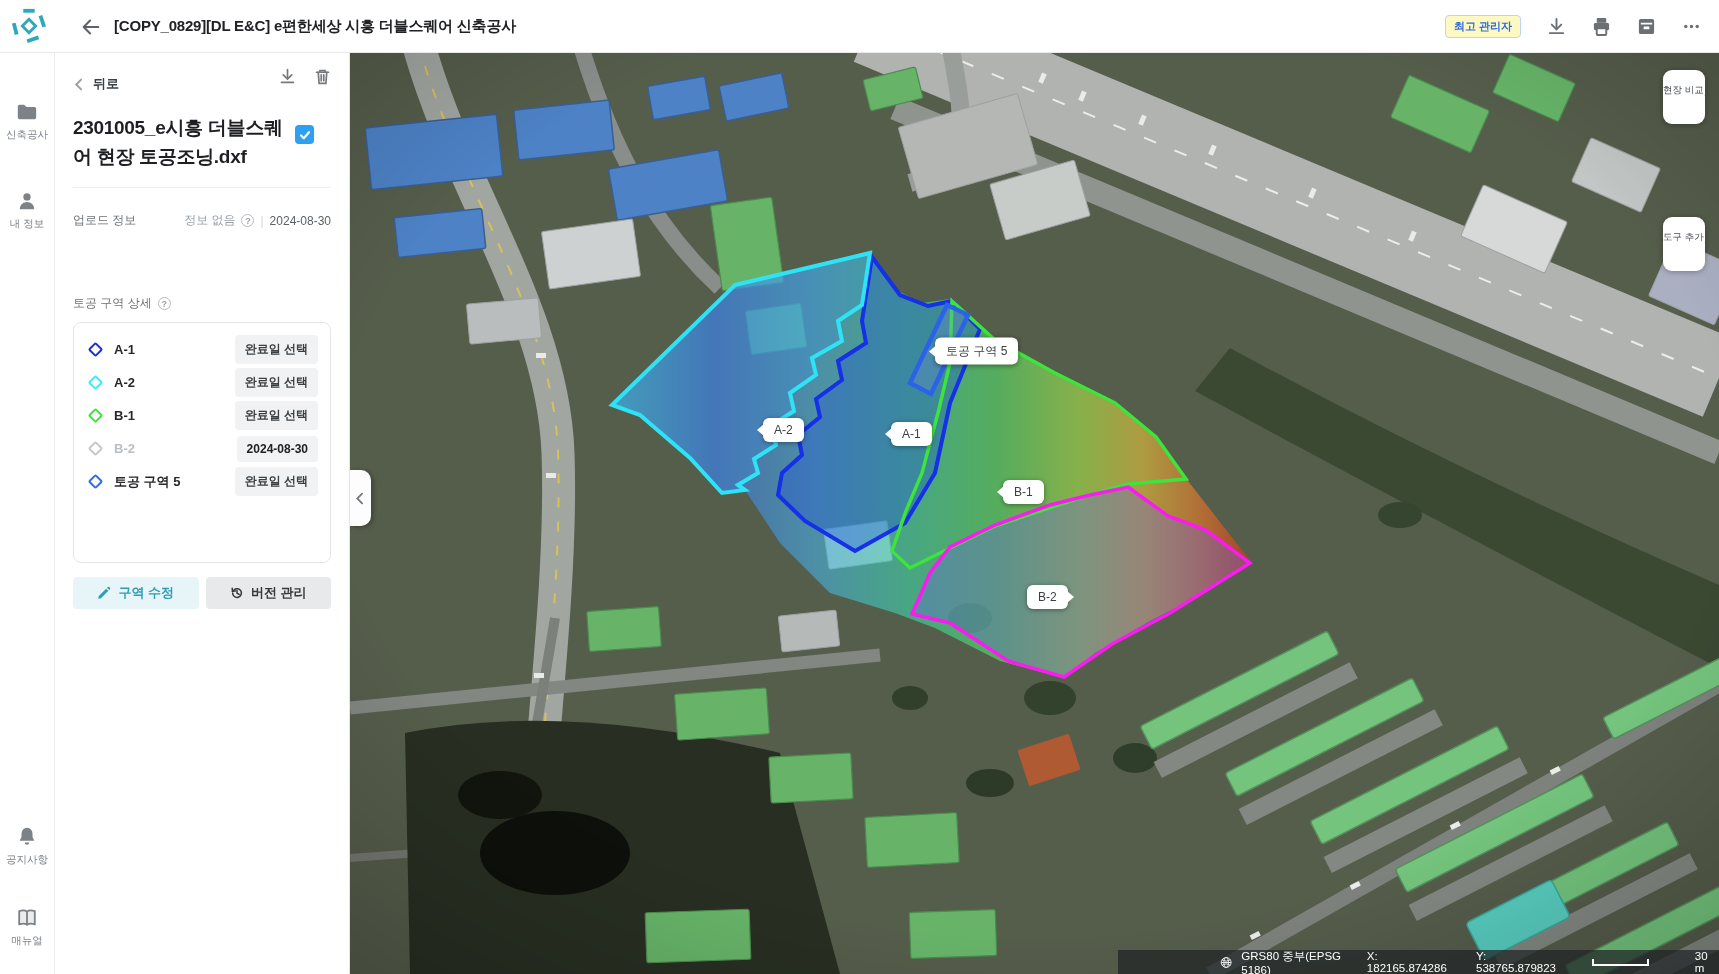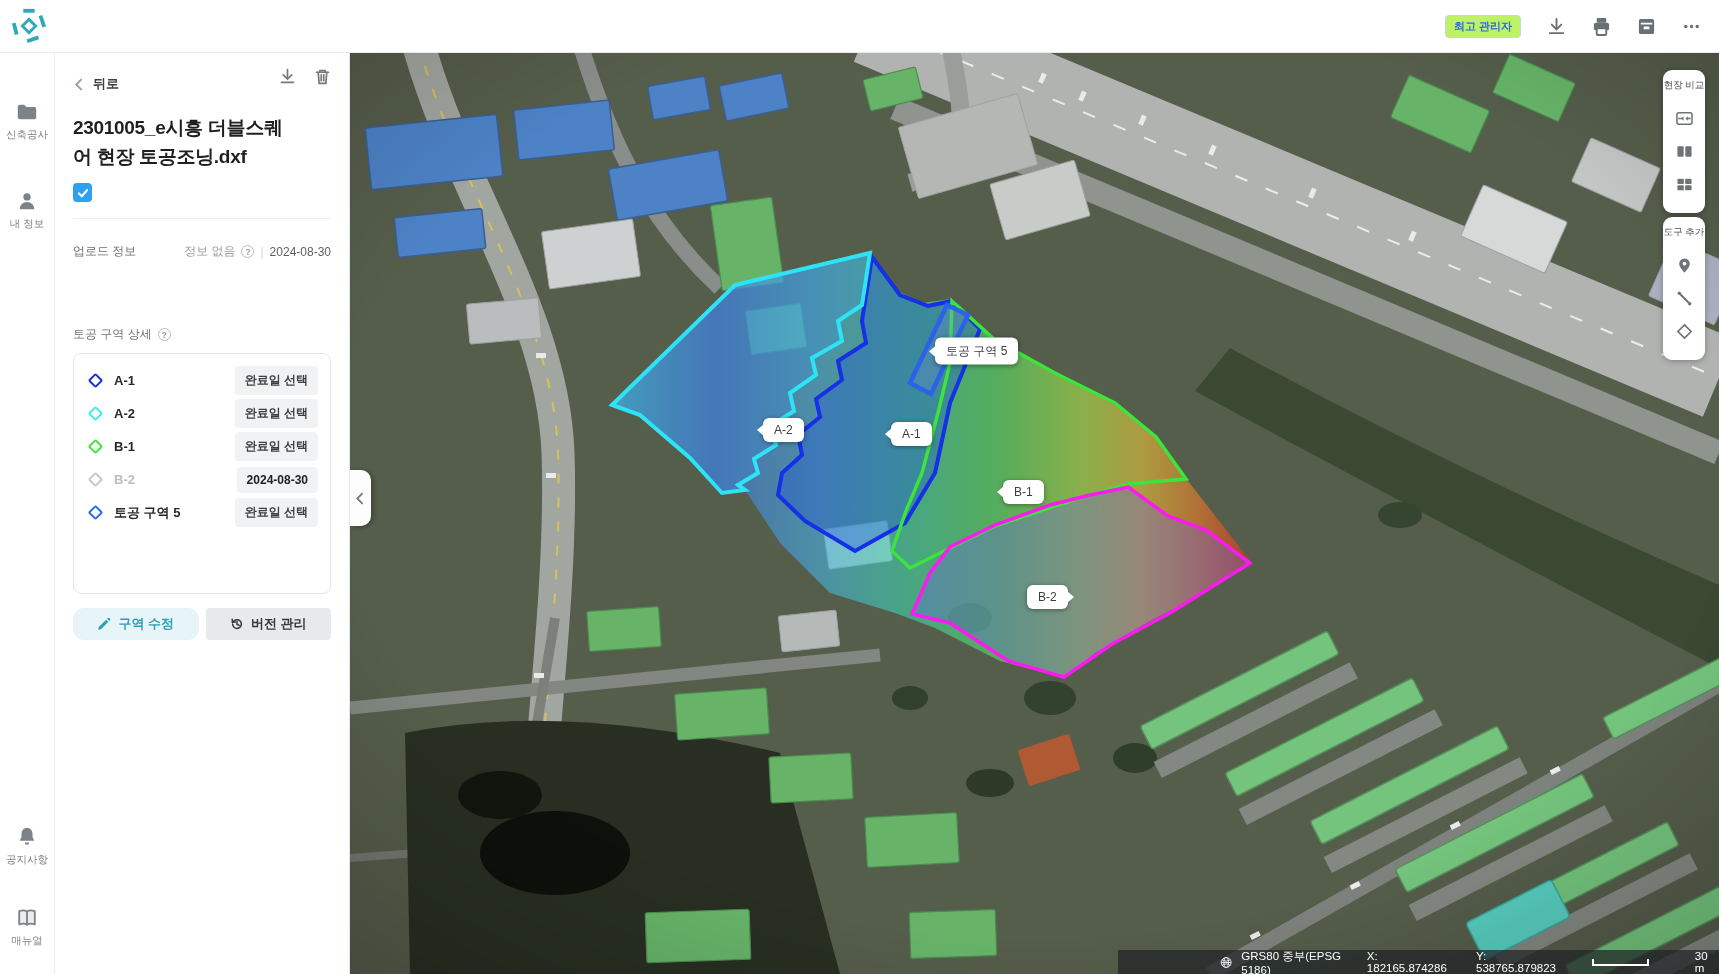--- a/index.html
+++ b/index.html
@@ -10,74 +10,74 @@
   .header { position:absolute; left:0; top:0; width:1719px; height:53px; background:#fff; border-bottom:1px solid #e7e9ea; z-index:30; }
   .logo { position:absolute; left:10px; top:7px; width:38px; height:38px; }
   .hdr-left { position:absolute; left:80px; top:0; height:53px; display:flex; align-items:center; gap:12px; }
   .back-arrow { width:22px; height:22px; color:#5f6368; cursor:pointer; }
   .hdr-title { font-size:15px; font-weight:700; color:#202124; letter-spacing:-0.2px; }
   .date-nav { position:absolute; left:770px; top:0; height:53px; display:flex; align-items:center; gap:18px; }
   .chev { width:16px; height:16px; color:#5f6368; }
   .chev.disabled { color:#c9ccd0; }
   .date-btn { display:flex; align-items:center; gap:9px; background:#ebedef; border-radius:6px; height:34px; padding:0 16px; font-size:13.5px; font-weight:700; color:#26282b; cursor:pointer; }
   .hdr-right { position:absolute; right:18px; top:0; height:53px; display:flex; align-items:center; gap:26px; }
-  .role-badge { font-size:11px; font-weight:600; color:#2b6be4; background:#bef264; border:1px solid #bcd4f8; border-radius:4px; padding:3px 8px; }
+  .role-badge { font-size:11px; font-weight:600; color:#2b6be4; background:#fef9c3; border:1px solid #bcd4f8; border-radius:4px; padding:3px 8px; }
   .hdr-icon { width:19px; height:19px; color:#6b7075; cursor:pointer; }
 
   
   .rail { position:absolute; left:0; top:53px; width:55px; height:921px; background:#fff; border-right:1px solid #ededee; z-index:25; display:flex; flex-direction:column; align-items:center; }
   .rail-item { width:55px; padding:14px 0 0 0; display:flex; flex-direction:column; align-items:center; gap:5px; cursor:pointer; margin-top:34px; }
   .rail-item .ric { width:22px; height:22px; color:#7d8288; }
   .rail-item .rlabel { font-size:10.5px; color:#7d8288; white-space:nowrap; }
   .rail-spacer { flex:1; }
   .rail-bottom { margin-bottom:26px; margin-top:0; }
 
   
   .panel { position:absolute; left:55px; top:53px; width:295px; height:921px; background:#fff; border-right:1px solid #e2e4e6; z-index:20; }
   .panel-head { display:flex; align-items:center; height:46px; padding:0 18px; }
   .panel-back { display:flex; align-items:center; gap:7px; font-size:13px; font-weight:700; color:#3c4043; cursor:pointer;margin-top:16px; }
   .panel-back .chev-s { width:13px; height:13px; color:#9aa0a6; }
   .panel-head-icons { margin-left:auto; display:flex; gap:18px; }
   .pic { width:17px; height:17px; color:#75797e; cursor:pointer; }
-  .file-row { display:flex; padding:14px 18px 16px 18px; gap:0;flex-direction:column; }
+  .file-row { display:flex; padding:14px 18px 16px 18px; gap:0; }
   .file-name { font-size:19px; font-weight:700; color:#1d1f22; line-height:29px; width:222px; letter-spacing:-0.3px; }
   .file-check { width:19px; height:19px; border-radius:4px; background:#2ea0f2; flex:none; margin-top:12px; display:flex; align-items:center; justify-content:center; cursor:pointer; }
   .upload-row { display:flex; align-items:center; margin:0 18px; padding:24px 0; border-top:1px solid #eceeef; font-size:12px; color:#6d7277; }
   .upload-meta { margin-left:auto; display:flex; align-items:center; gap:6px; color:#9aa0a6; }
   .upload-meta .sep { color:#d4d7da; }
   .upload-date { color:#5b6065; }
   .help-c { width:13px; height:13px; border:1.2px solid #b7bcc1; border-radius:50%; color:#9aa0a6; font-size:9px; display:inline-flex; align-items:center; justify-content:center; font-weight:700; }
   .section-row { display:flex; align-items:center; gap:6px; margin:42px 18px 10px 18px; font-size:12px; color:#6d7277; }
   .zone-card { margin:0 18px; border:1px solid #e3e5e7; border-radius:8px; padding:10px 0 64px 0; }
   .zone-row { display:flex; align-items:center; height:33px; padding:0 12px 0 16px; cursor:pointer; }
   .zdiamond { width:11px; height:11px; transform:rotate(45deg); border:2.4px solid; border-radius:2px; margin-right:13px; flex:none; }
   .zd-a1 { border-color:#1b2fd8; } .zd-a2 { border-color:#42e8f5; } .zd-b1 { border-color:#43e23e; }
   .zd-b2 { border-color:#c4c8cc; } .zd-z5 { border-color:#2f6cf2; }
   .zname { font-size:13px; font-weight:700; color:#26282b; }
   .zone-row.disabled .zname { color:#b9bfc5; }
   .zaction { margin-left:auto; background:#f1f2f3; border:none; border-radius:4px; font-size:12px; font-weight:700; color:#3c4043; padding:6px 10px; cursor:pointer; font-family:inherit; }
   .zaction.date { color:#222; letter-spacing:0; }
   .panel-btns { display:flex; gap:7px; margin:14px 18px 0 18px; }
   .pbtn { flex:1; height:32px; border:none; border-radius:4px; font-size:13px; font-weight:700; display:flex; align-items:center; justify-content:center; gap:7px; cursor:pointer; font-family:inherit; }
-  .pbtn-edit { background:#e7f5f8; color:#2f9eb2;border-radius:11px; }
+  .pbtn-edit { background:#e7f5f8; color:#2f9eb2; }
   .pbtn-ver { background:#e8e9ea; color:#34373a; }
   .pbtn .bic { width:14px; height:14px; }
 
   
   .map { position:absolute; left:350px; top:53px; width:1369px; height:921px; overflow:hidden; background:#555e51; }
   .map svg.scene { position:absolute; left:0; top:0; }
 
   .collapse-tab { position:absolute; left:0; top:417px; width:21px; height:56px; background:#fdfdfd; border-radius:0 10px 10px 0; box-shadow:2px 1px 5px rgba(0,0,0,.3); display:flex; align-items:center; justify-content:center; cursor:pointer; z-index:6; }
   .collapse-tab .chev-s { width:13px; height:13px; color:#75797e; }
 
   .zlabel { position:absolute; background:#fff; border-radius:6px; padding:5px 11px; font-size:12px; color:#3c4043; box-shadow:0 1px 5px rgba(0,0,0,.4); white-space:nowrap; transform:translate(0,-50%); z-index:5; }
   .zlabel::before { content:""; position:absolute; left:-6px; top:50%; transform:translateY(-50%); border:6px solid transparent; border-right:7px solid #fff; border-left:0; }
   .zlabel.rp::before { left:auto; right:-6px; border:6px solid transparent; border-left:7px solid #fff; border-right:0; }
 
-  .float-panel { position:absolute; right:14px; width:42px; background:#fff; border-radius:9px; box-shadow:0 1px 6px rgba(0,0,0,.3); display:flex; flex-direction:column; align-items:center; padding:9px 0 12px 0; z-index:6; }
+  .float-panel { position:absolute; right:14px; width:42px; background:#fff; border-radius:9px; box-shadow:0 1px 6px rgba(0,0,0,.3); display:flex; flex-direction:row; align-items:center; padding:9px 0 12px 0; z-index:6; }
   .fp-compare { top:17px; }
   .fp-tools { top:164px; }
   .fp-title { font-size:9.5px; color:#4a4f54; white-space:nowrap; margin-bottom:10px; }
   .fp-icon { width:17px; height:17px; color:#6e7378; margin:8px 0; cursor:pointer; }
 
   .statusbar { position:absolute; right:0; bottom:0; left:768px; height:24px; background:rgba(30,34,38,.72); color:#fff; display:flex; align-items:center; font-size:11.5px; z-index:6; }
   .sb-globe { width:13px; height:13px; margin-left:102px; color:#e8eaec; }
   .sb-crs { margin-left:9px; }
   .sb-x { } .sb-y { margin-left:20px; }
   .scalebar { margin-left:27px; width:60px; height:7px; border-left:2px solid #fff; border-right:2px solid #fff; border-bottom:2px solid #fff; }
@@ -89,20 +89,27 @@
 <div id="app">
 
   <div class="header">
     <svg class="logo" viewBox="0 0 40 40" fill="none" stroke="#2fa8bc" stroke-width="4">
       <path d="M14 4 L26 4"></path>
         <path d="M32 9 L36 21"></path>
         <path d="M30 32 L18 36"></path>
         <path d="M7 29 L4 17"></path>
       <path d="M20 13 L27 20 L20 27 L13 20 Z" stroke-width="3"></path>
     </svg>
+    <div class="hdr-left">
+      <svg class="back-arrow" viewBox="0 0 24 24" fill="none" stroke="currentColor" stroke-width="2.2" stroke-linecap="round" stroke-linejoin="round">
+          <line x1="20" y1="12" x2="5" y2="12"></line>
+          <polyline points="11 5 4 12 11 19"></polyline>
+        </svg>
+      <div class="hdr-title">[COPY_0829][DL E&amp;C] e편한세상 시흥 더블스퀘어 신축공사</div>
+    </div>
     <div class="hdr-right">
       <span class="role-badge">최고 관리자</span>
       <svg class="hdr-icon" viewBox="0 0 20 20" fill="none" stroke="currentColor" stroke-width="2" stroke-linecap="round">
           <line x1="10" y1="2" x2="10" y2="12"></line>
           <polyline points="5 8 10 13 15 8"></polyline>
           <line x1="3" y1="17" x2="17" y2="17"></line>
         </svg>
       <svg class="hdr-icon" viewBox="0 0 20 20" fill="currentColor">
           <rect x="5" y="1" width="10" height="5" rx="1"></rect>
           <rect x="2" y="6" width="16" height="8" rx="2"></rect>

